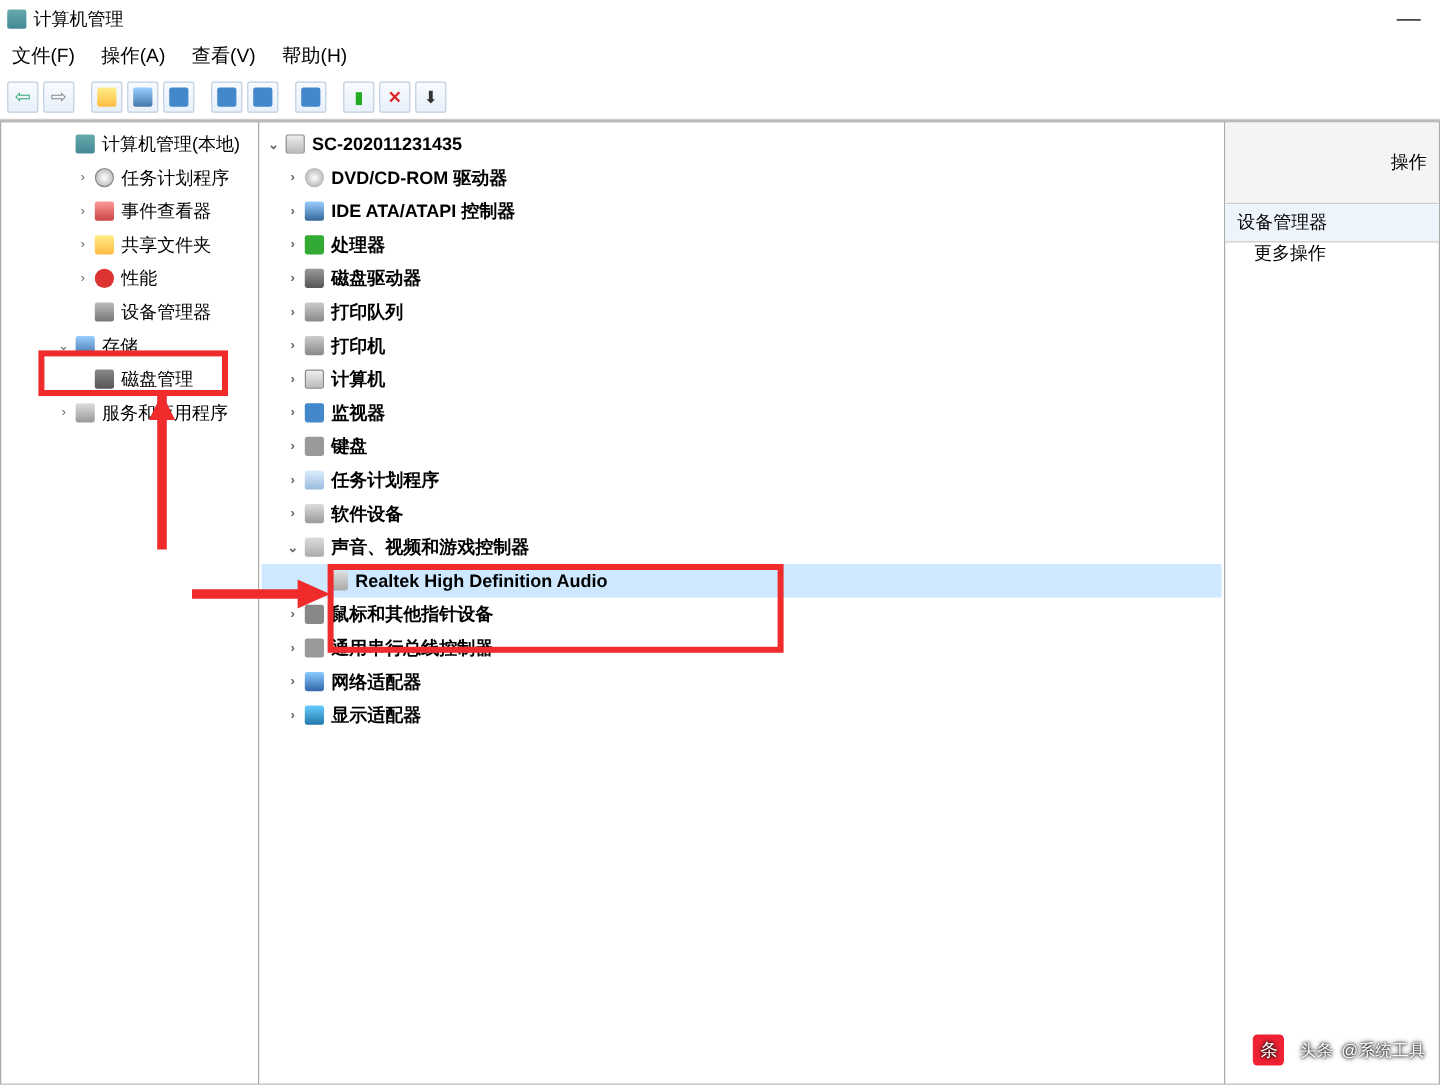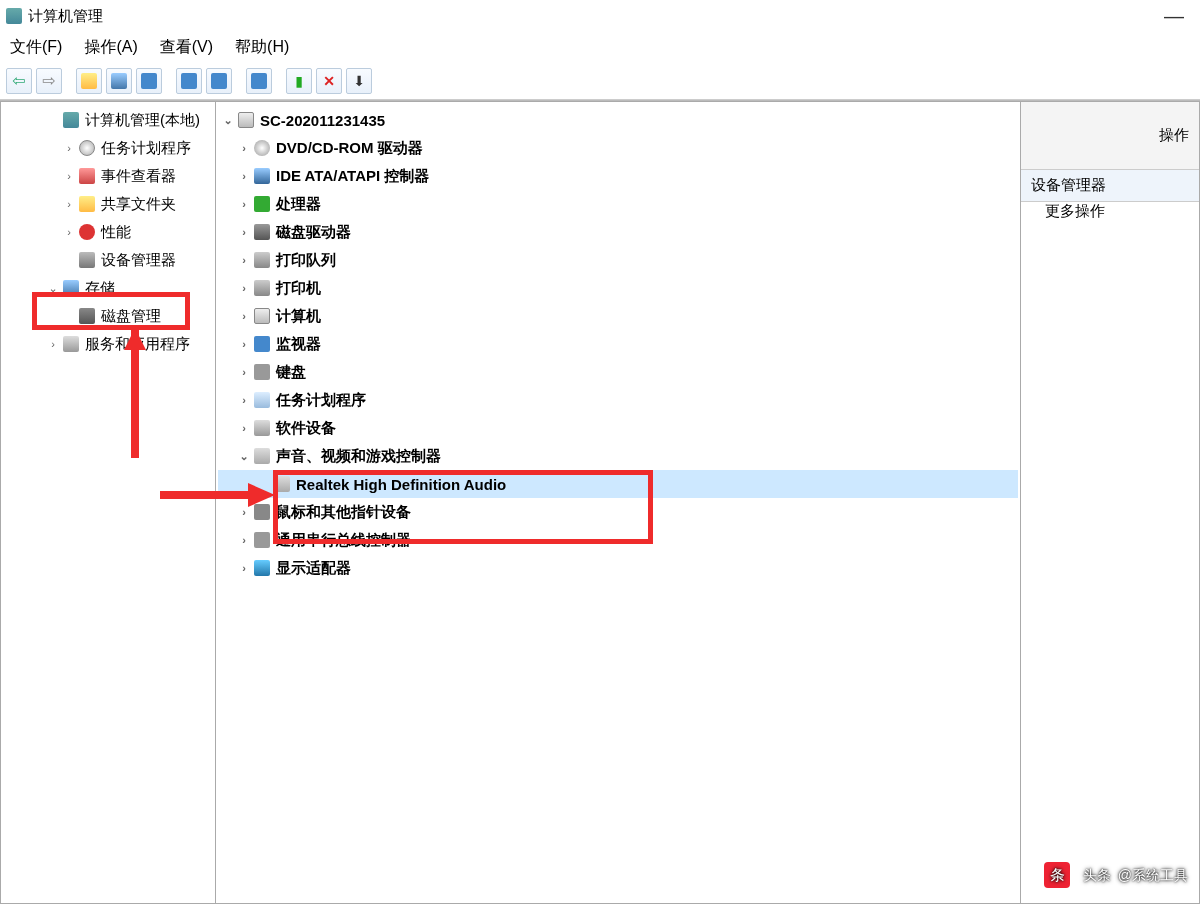--- a/index.html
+++ b/index.html
@@ -313,20 +313,27 @@
       <div class="tree-row indent-1">
           <span class="twisty closed"></span>
           <span class="node-icon">
             <span class="ic ic-usb"></span>
           </span>
           <span class="node-label">通用串行总线控制器</span>
         </div>
       <div class="tree-row indent-1">
           <span class="twisty closed"></span>
           <span class="node-icon">
+            <span class="ic ic-net"></span>
+          </span>
+          <span class="node-label">网络适配器</span>
+        </div>
+      <div class="tree-row indent-1">
+          <span class="twisty closed"></span>
+          <span class="node-icon">
             <span class="ic ic-display"></span>
           </span>
           <span class="node-label">显示适配器</span>
         </div>
     </div>
   </div>
 
   <div class="pane right-pane">
     <div class="right-header">操作</div>
     <div class="right-section">设备管理器</div>

